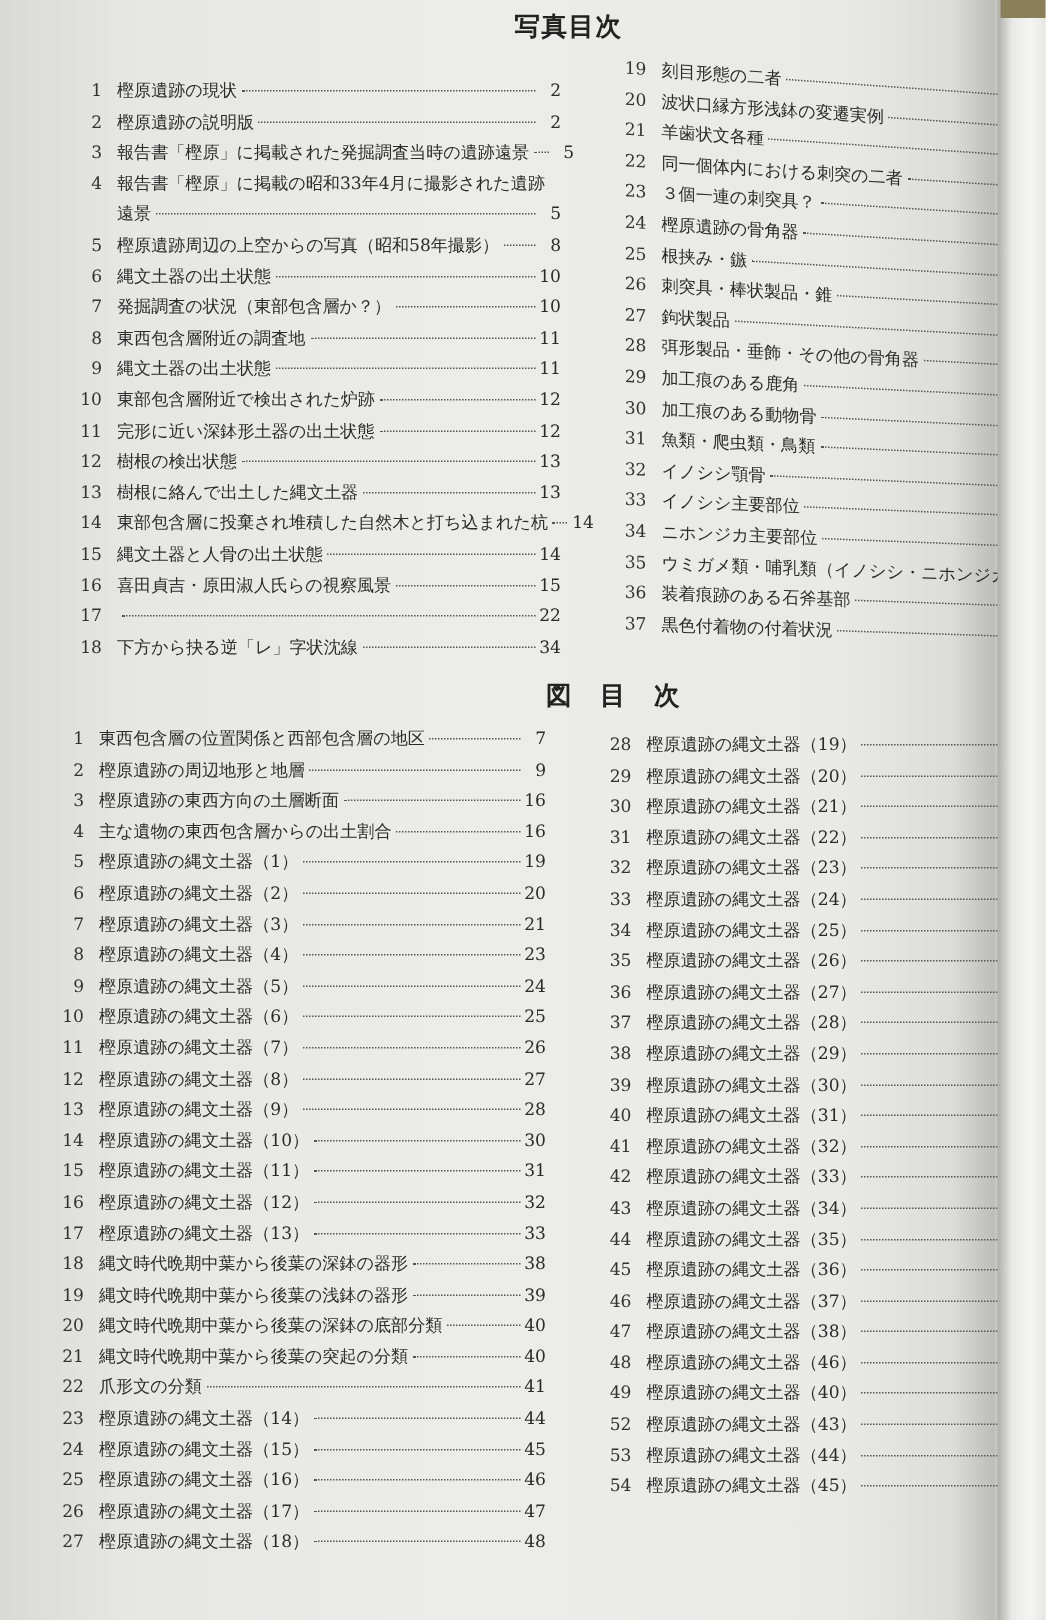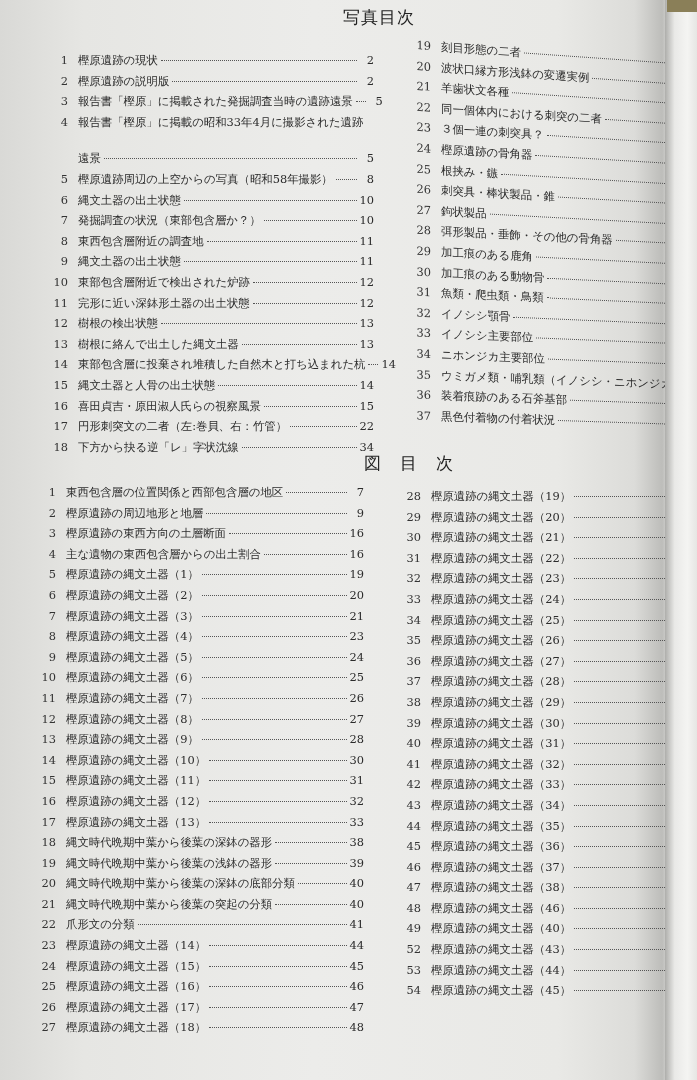--- a/index.html
+++ b/index.html
@@ -10,35 +10,35 @@
     color: #2a2a2a;
   }
   .page { position: absolute; left: 0; top: 0; width: 665px; height: 1080px; }
   .edge-strip {
     position: absolute; right: 0; top: 0; width: 32px; height: 1080px;
     background: linear-gradient(90deg, #aeaeab 0%, #e9e9e7 30%, #f4f4f2 70%, #e6e6e3 100%);
   }
   .edge-tab { position: absolute; right: 0; top: 0; width: 30px; height: 12px; background: #8a7f58; }
   .title {
     position: absolute; font-size: 17px; letter-spacing: 1px; color: #222;
-    font-weight: normal;
+    font-weight: bold;
   }
   .list { position: absolute; margin: 0; padding: 0; list-style: none; }
   .row {
     display: flex; align-items: baseline; height: 20.6px; font-size: 11.4px;
     white-space: nowrap;
   }
   .num { width: 28px; text-align: right; padding-right: 10px; flex: none; color: #333; }
   .label { flex: none; color: #2b2b2b; }
   .leader {
     flex: 1 1 auto; border-bottom: 1.5px dotted #555; margin: 0 3px; transform: translateY(-3px);
     min-width: 10px;
   }
   .page-no { flex: none; min-width: 14px; text-align: right; color: #2b2b2b; }
-  .cont { padding-left: 38px; margin-top: 16px; }
+  .cont { padding-left: 38px; }
   .right-col .row .leader { margin-right: 0; }
   .right-col .row { transform-origin: left center; }
 </style>
 </head>
 <body>
 
 <div class="page">
 
   <div class="title" style="left:343px; top:6px;">写真目次</div>
 
@@ -137,21 +137,20 @@
         <span class="page-no">14</span>
       </li>
       <li class="row">
         <span class="num">16</span>
         <span class="label">喜田貞吉・原田淑人氏らの視察風景</span>
         <span class="leader"></span>
         <span class="page-no">15</span>
       </li>
       <li class="row">
         <span class="num">17</span>
-        <span class="label">円形刺突文の二者（左:巻貝、右：竹管）</span>
         <span class="leader"></span>
         <span class="page-no">22</span>
       </li>
       <li class="row">
         <span class="num">18</span>
         <span class="label">下方から抉る逆「レ」字状沈線</span>
         <span class="leader"></span>
         <span class="page-no">34</span>
       </li>
     </ul>

